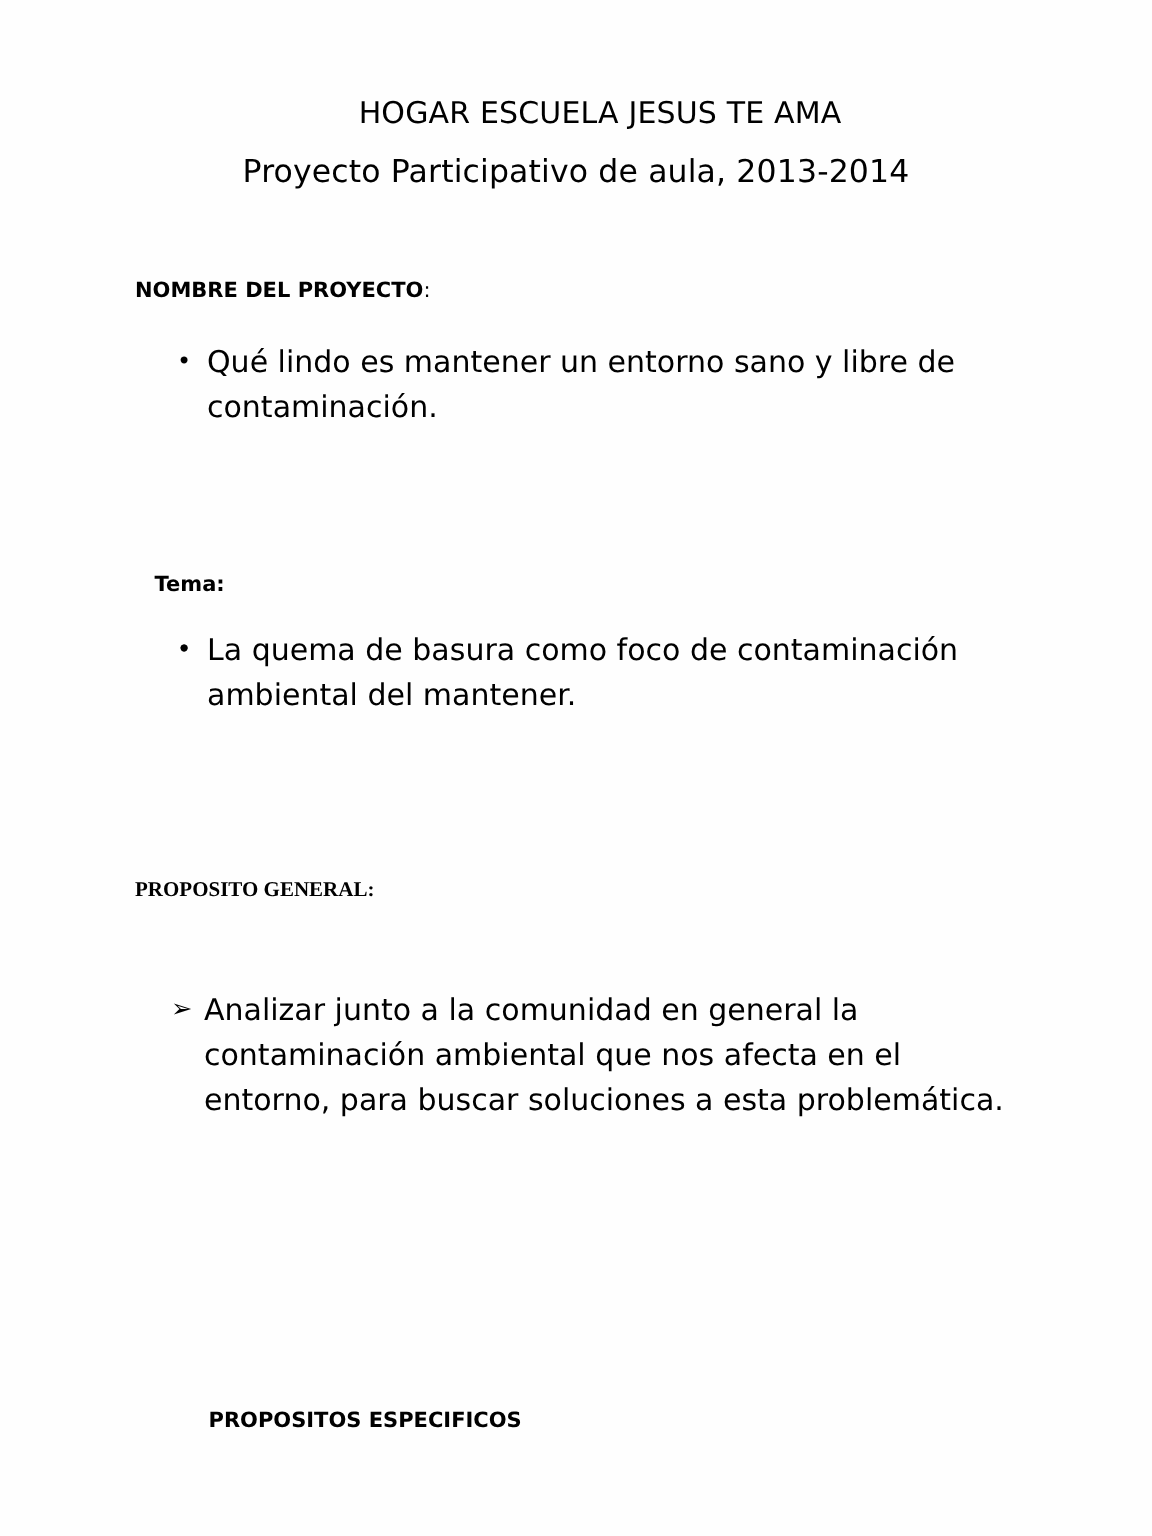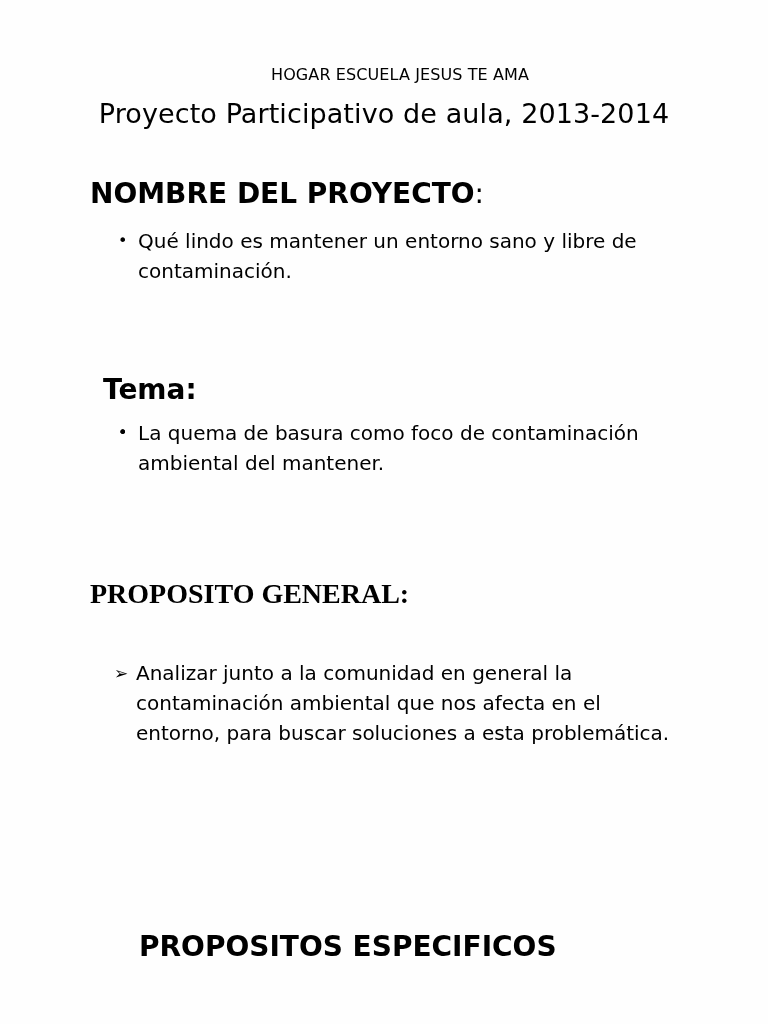--- a/index.html
+++ b/index.html
@@ -25,38 +25,38 @@
 
   
   .doc-header {
     position: absolute;
     top: 62px;
     left: 0;
     width: 768px;
     text-align: center;
   }
   .title-line-1 {
-    font-size: 16px;
+    font-size: 20px;
     line-height: 26px;
     letter-spacing: 0.1px;
     white-space: nowrap;
     margin-left: 32px;
   }
   .title-line-2 {
-    font-size: 27px;
+    font-size: 21px;
     line-height: 28px;
     margin-top: 12px;
     letter-spacing: 0.1px;
     white-space: nowrap;
   }
 
   
   .heading {
     position: absolute;
-    font-size: 28px;
+    font-size: 14px;
     font-weight: bold;
     line-height: 26px;
     white-space: nowrap;
   }
   .heading .colon-plain {
     font-weight: normal;
   }
 
   
   .bullet-list {

